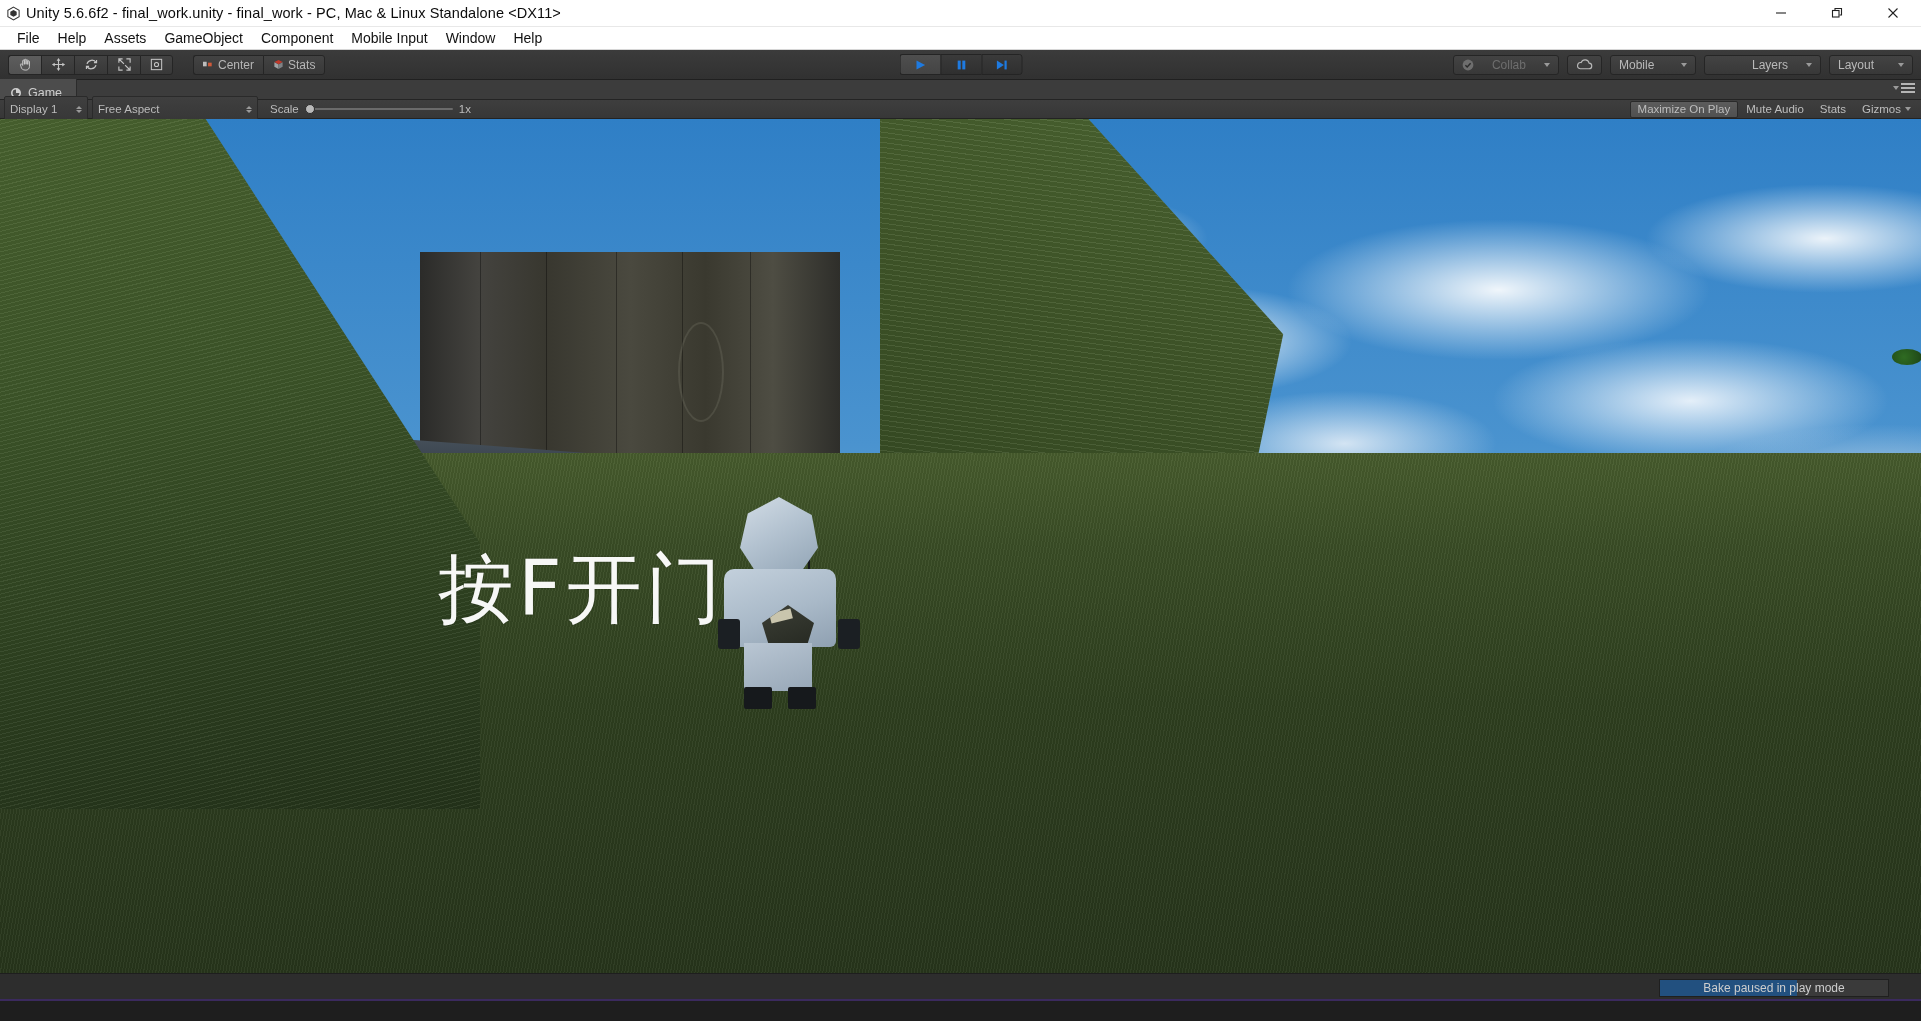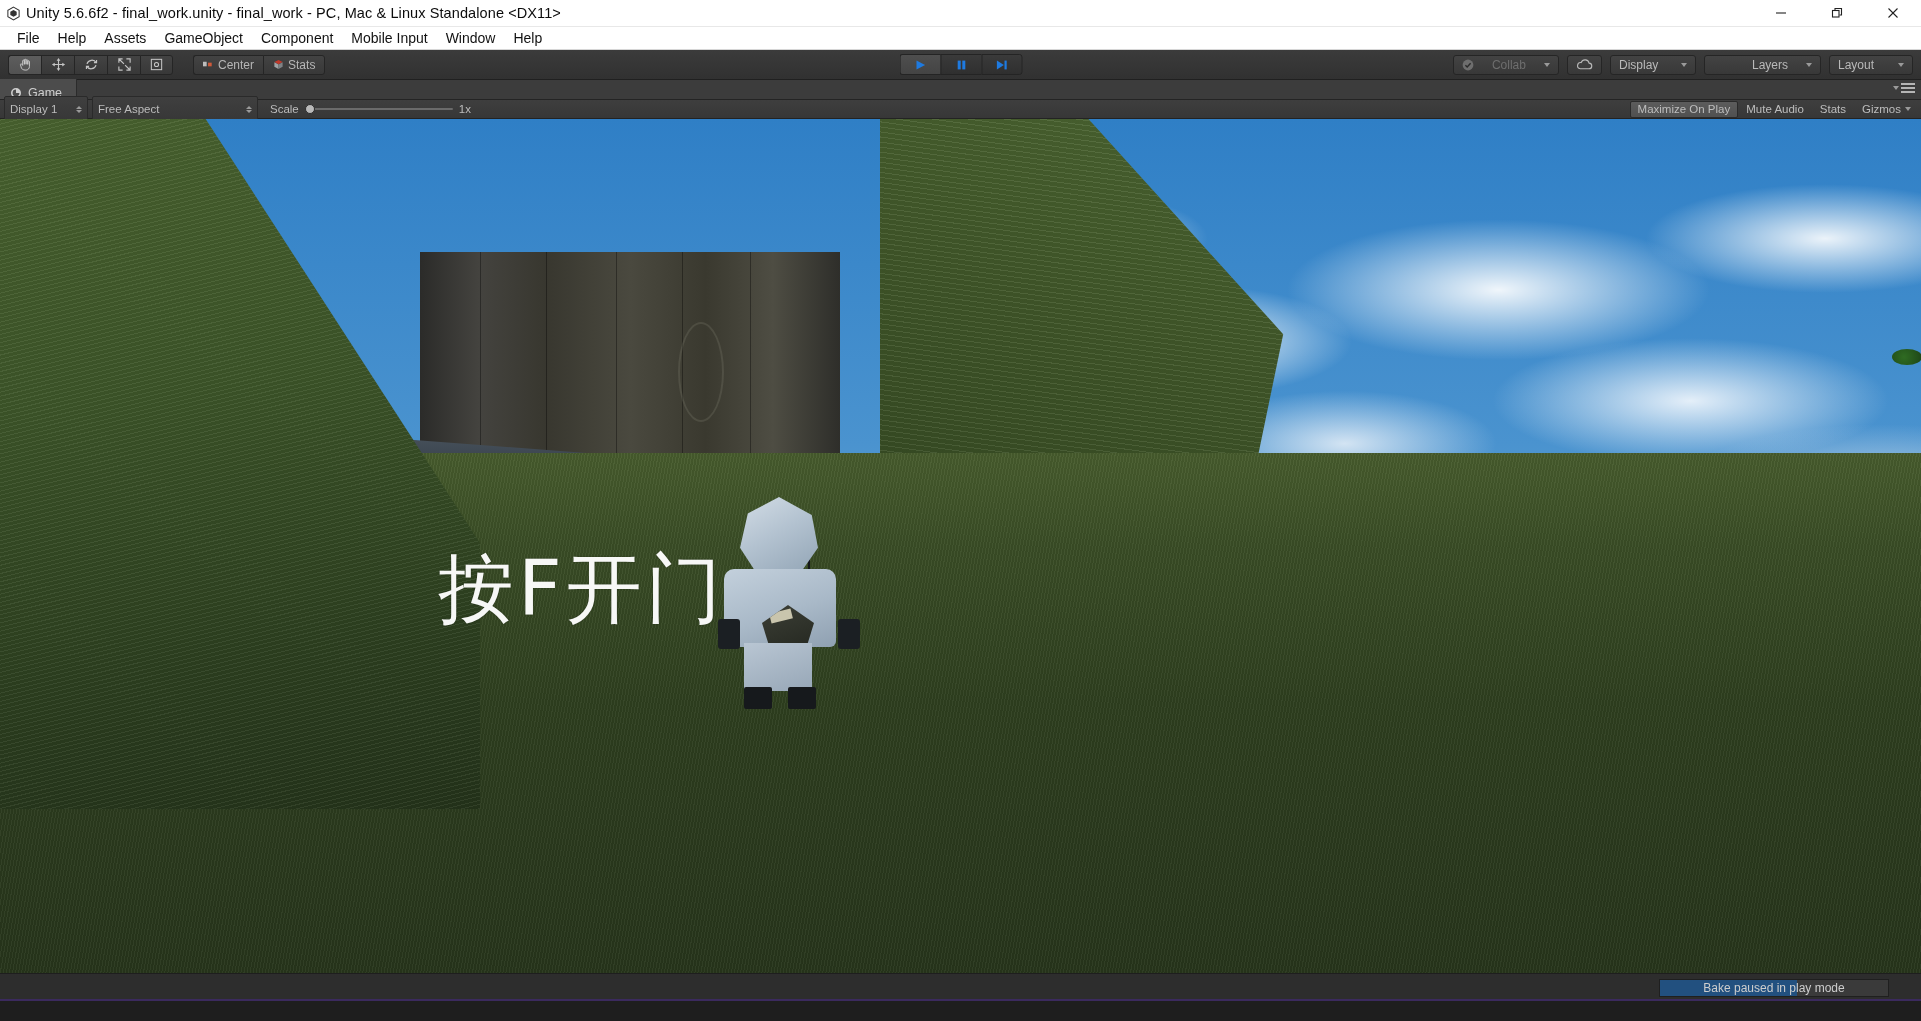--- a/index.html
+++ b/index.html
@@ -502,21 +502,21 @@
         </svg>
       <span>Collab</span>
       <span class="caret"></span>
     </div>
     <div class="tb-btn">
       <svg width="17" height="12" viewBox="0 0 18 12" fill="none" stroke="#b9b9b9" stroke-width="1.2">
           <path d="M4.5 10h9a3 3 0 0 0 .4-6 4.4 4.4 0 0 0-8.4-.6A2.8 2.8 0 0 0 4.5 10z"></path>
         </svg>
     </div>
     <div class="tb-btn wide">
-      <span>Display</span>
+      <span>Mobile</span>
       <span class="caret"></span>
     </div>
     <div class="tb-btn wide layers">
       <span>Layers</span>
       <span class="caret"></span>
     </div>
     <div class="tb-btn wide layout">
       <span>Layout</span>
       <span class="caret"></span>
     </div>

